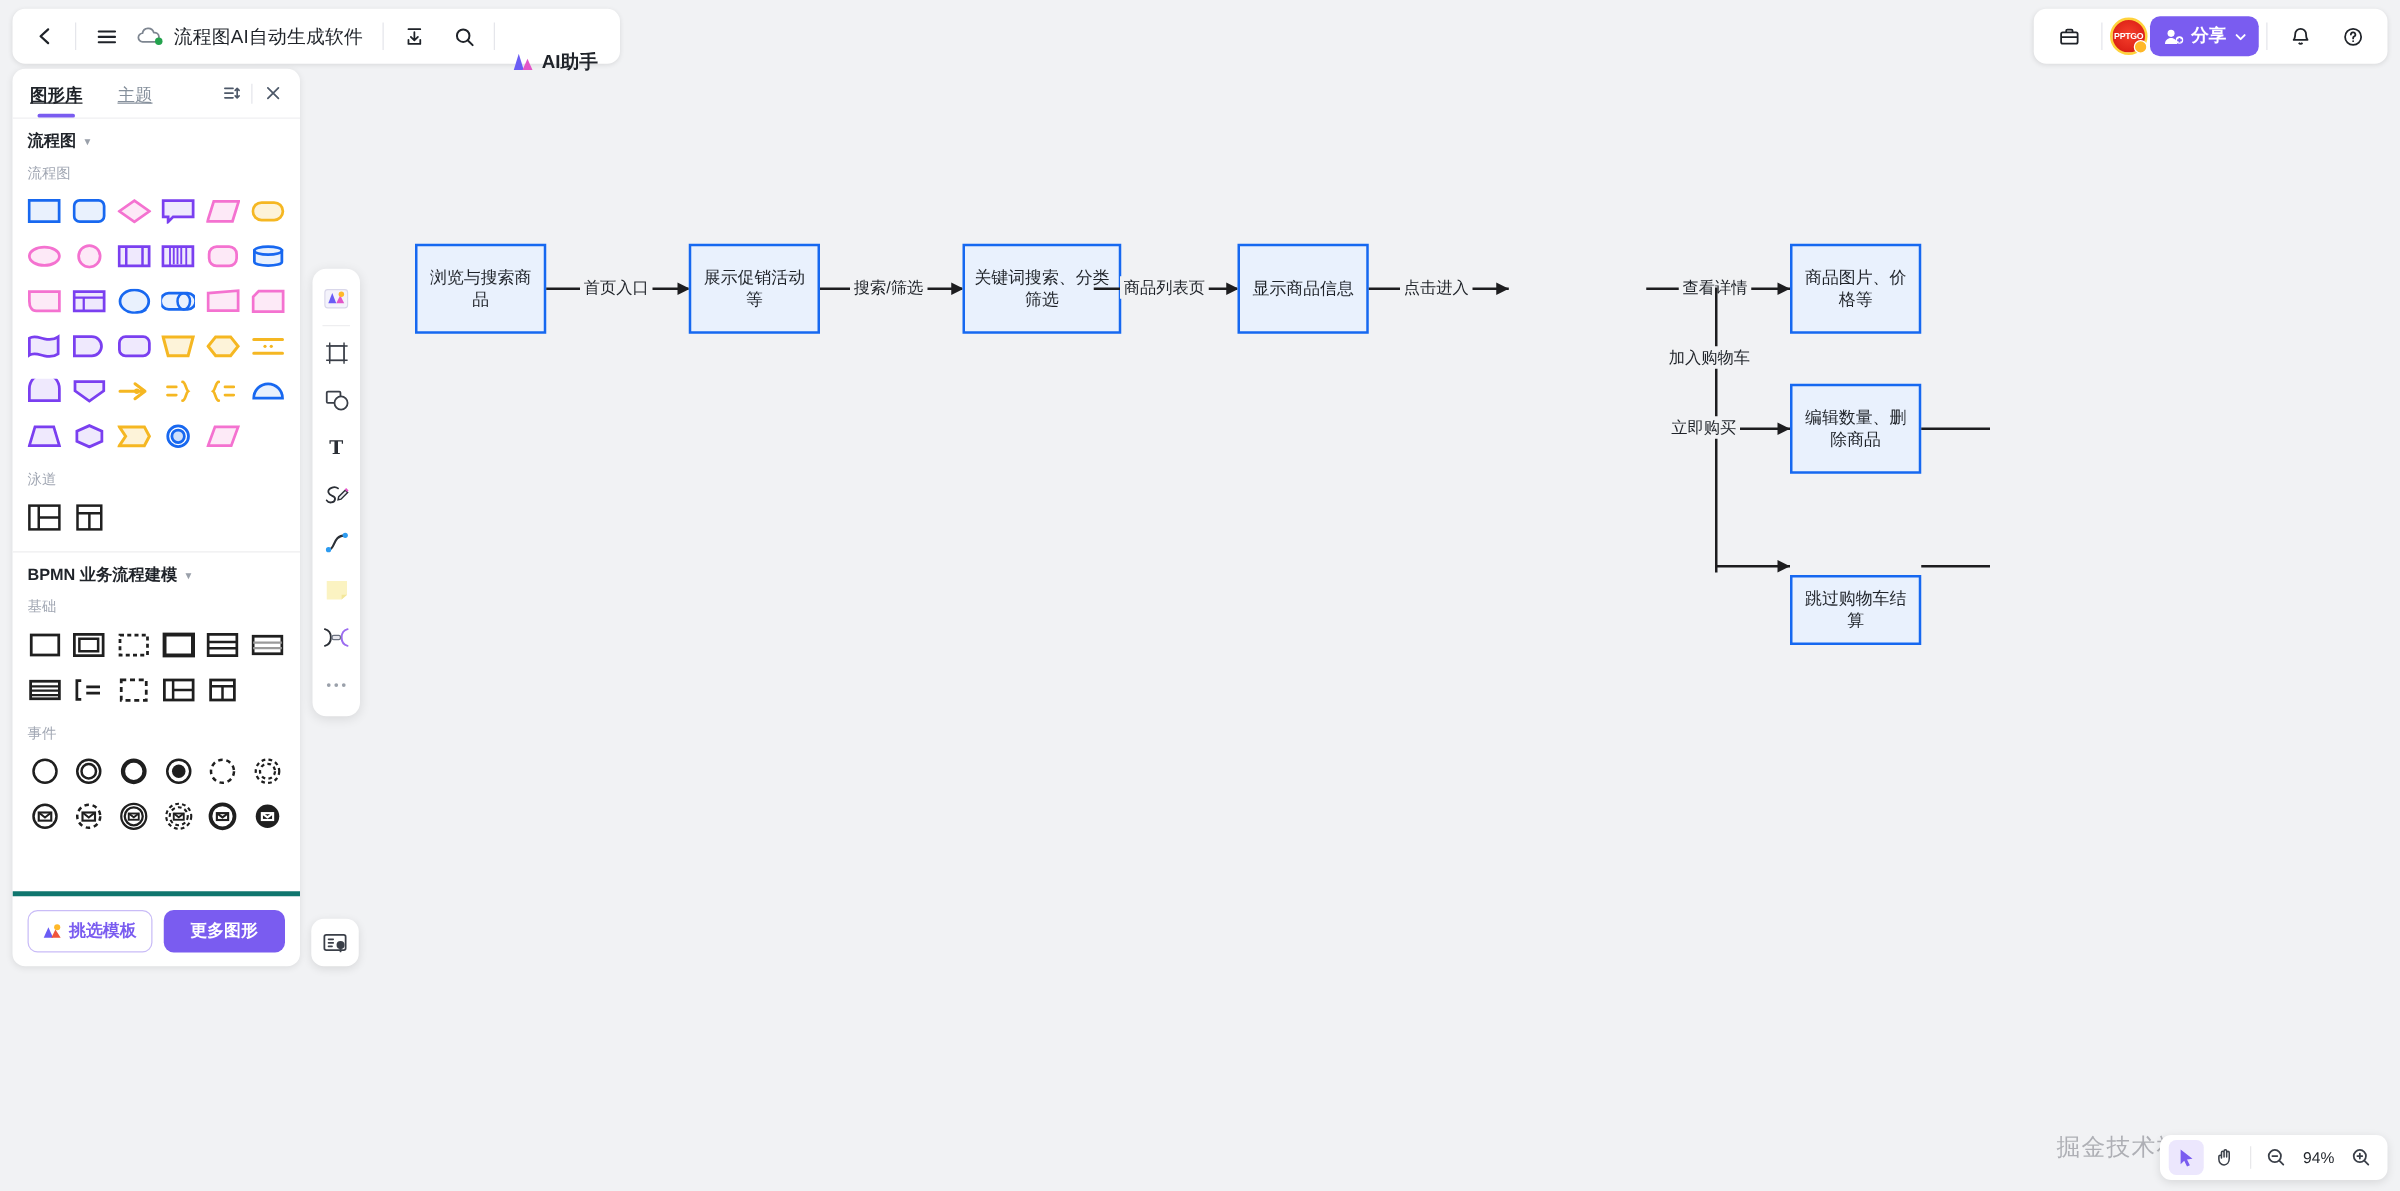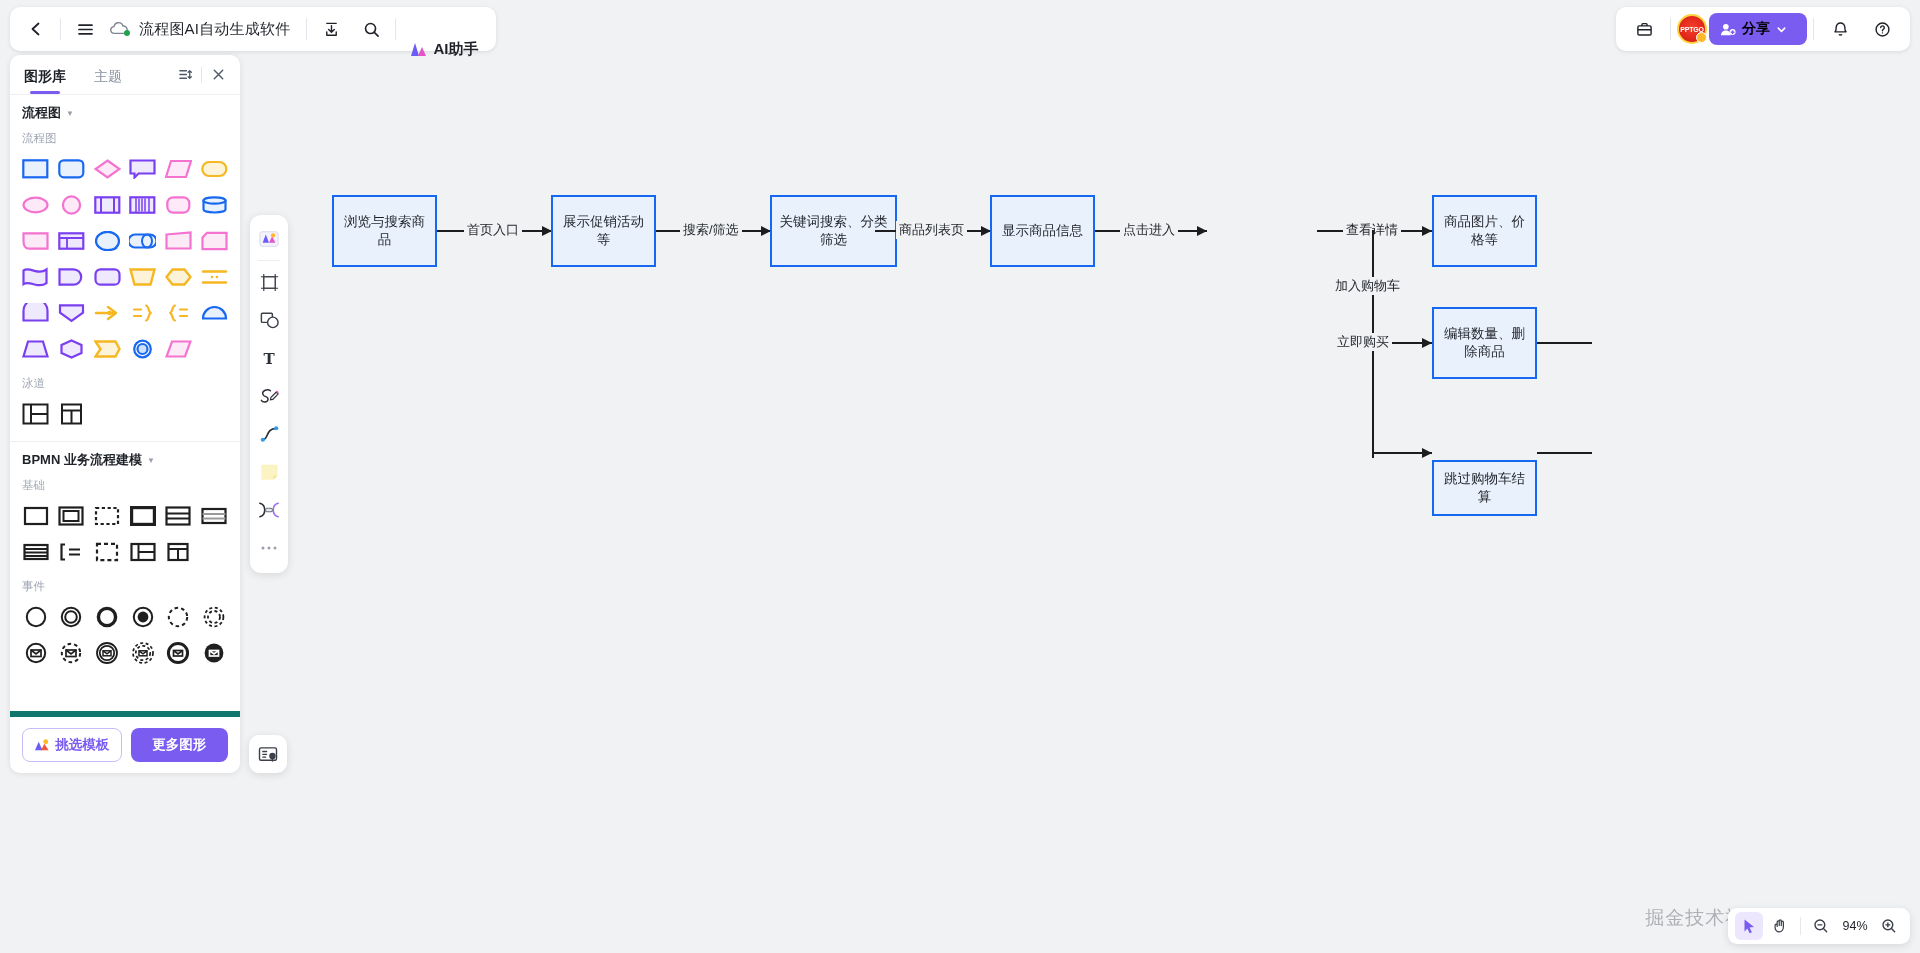--- a/index.html
+++ b/index.html
@@ -56,41 +56,41 @@
     font-size: 7px; font-weight: bold; color: #fff; cursor: pointer;
     flex: none; position: relative; letter-spacing: -.2px;
   }
   .avatar-pptgo::after {
     content: ""; position: absolute; right: -2px; bottom: -1px;
     width: 9px; height: 9px; border-radius: 50%;
     background: #ffb829; border: 1.5px solid #fff;
   }
   .share-btn {
     display: flex; align-items: center; gap: 6px;
-    height: 32px; padding: 0 20px 0 11px; border-radius: 8px;
-    background: #7a5cf0; color: #000000; cursor: pointer;
+    height: 32px; padding: 0 9px 0 11px; border-radius: 8px;
+    background: #7a5cf0; color: #ffffff; cursor: pointer;
     font-size: 14px; font-weight: bold; white-space: nowrap;
   }
 
   
   .panel {
     position: absolute; left: 10px; top: 55px;
     width: 230px; height: 718px;
     background: #fff; border-radius: 10px;
     box-shadow: 0 1px 6px rgba(0,0,0,.09);
     display: flex; flex-direction: column; overflow: hidden;
   }
   .panel-tabs {
     display: flex; align-items: center; height: 40px;
     padding: 0 10px 0 14px; flex: none; position: relative;
     border-bottom: 1px solid #f0f0f2;
   }
   .ptab {
     font-size: 14px; color: #86909c; margin-right: 28px;
-    cursor: pointer; position: relative; height: 40px; line-height: 42px;
+    cursor: pointer; position: relative; height: 40px; line-height: 42px; text-decoration: underline;
   }
   .ptab.active { color: #1f2329; font-weight: bold; }
   .ptab.active::after {
     content: ""; position: absolute; left: 50%; transform: translateX(-50%);
     bottom: 1px; width: 30px; height: 3px; border-radius: 2px; background: #7a5cf0;
   }
   .ptab-actions { margin-left: auto; display: flex; align-items: center; gap: 4px; }
   .pico { width: 24px; height: 24px; display:flex; align-items:center; justify-content:center; cursor:pointer; color:#4e5969; border-radius:5px;}
   .pico-sep { width: 1px; height: 16px; background: #e5e6eb; }
 
@@ -119,21 +119,21 @@
   .sub-title { font-size: 11.5px; color: #a1a7b3; padding: 7px 12px 3px; }
   .shape-grid { display: grid; grid-template-columns: repeat(6, 1fr); padding: 2px 8px 2px; }
   .shape-cell {
     height: 36px; display: flex; align-items: center; justify-content: center;
     cursor: grab; border-radius: 5px;
   }
   .divider { height: 1px; background: #eeeef0; margin: 7px 0 0; }
 
   .panel-footer {
     flex: none; display: flex; gap: 9px; padding: 11px 12px;
-    border-top: 6px solid #0f766e;
+    border-top: 4px solid #0f766e;
   }
   .btn-outline {
     flex: 1; height: 34px; border-radius: 8px; border: 1px solid #c9bcf7;
     background: #fff; color: #7a5cf0; font-size: 13.5px; font-weight: bold;
     display: flex; align-items: center; justify-content: center; gap: 5px; cursor: pointer;
   }
   .btn-solid {
     flex: 1; height: 34px; border-radius: 8px; border: 0;
     background: #7a5cf0; color: #fff; font-size: 13.5px; font-weight: bold;
     display: flex; align-items: center; justify-content: center; cursor: pointer;

